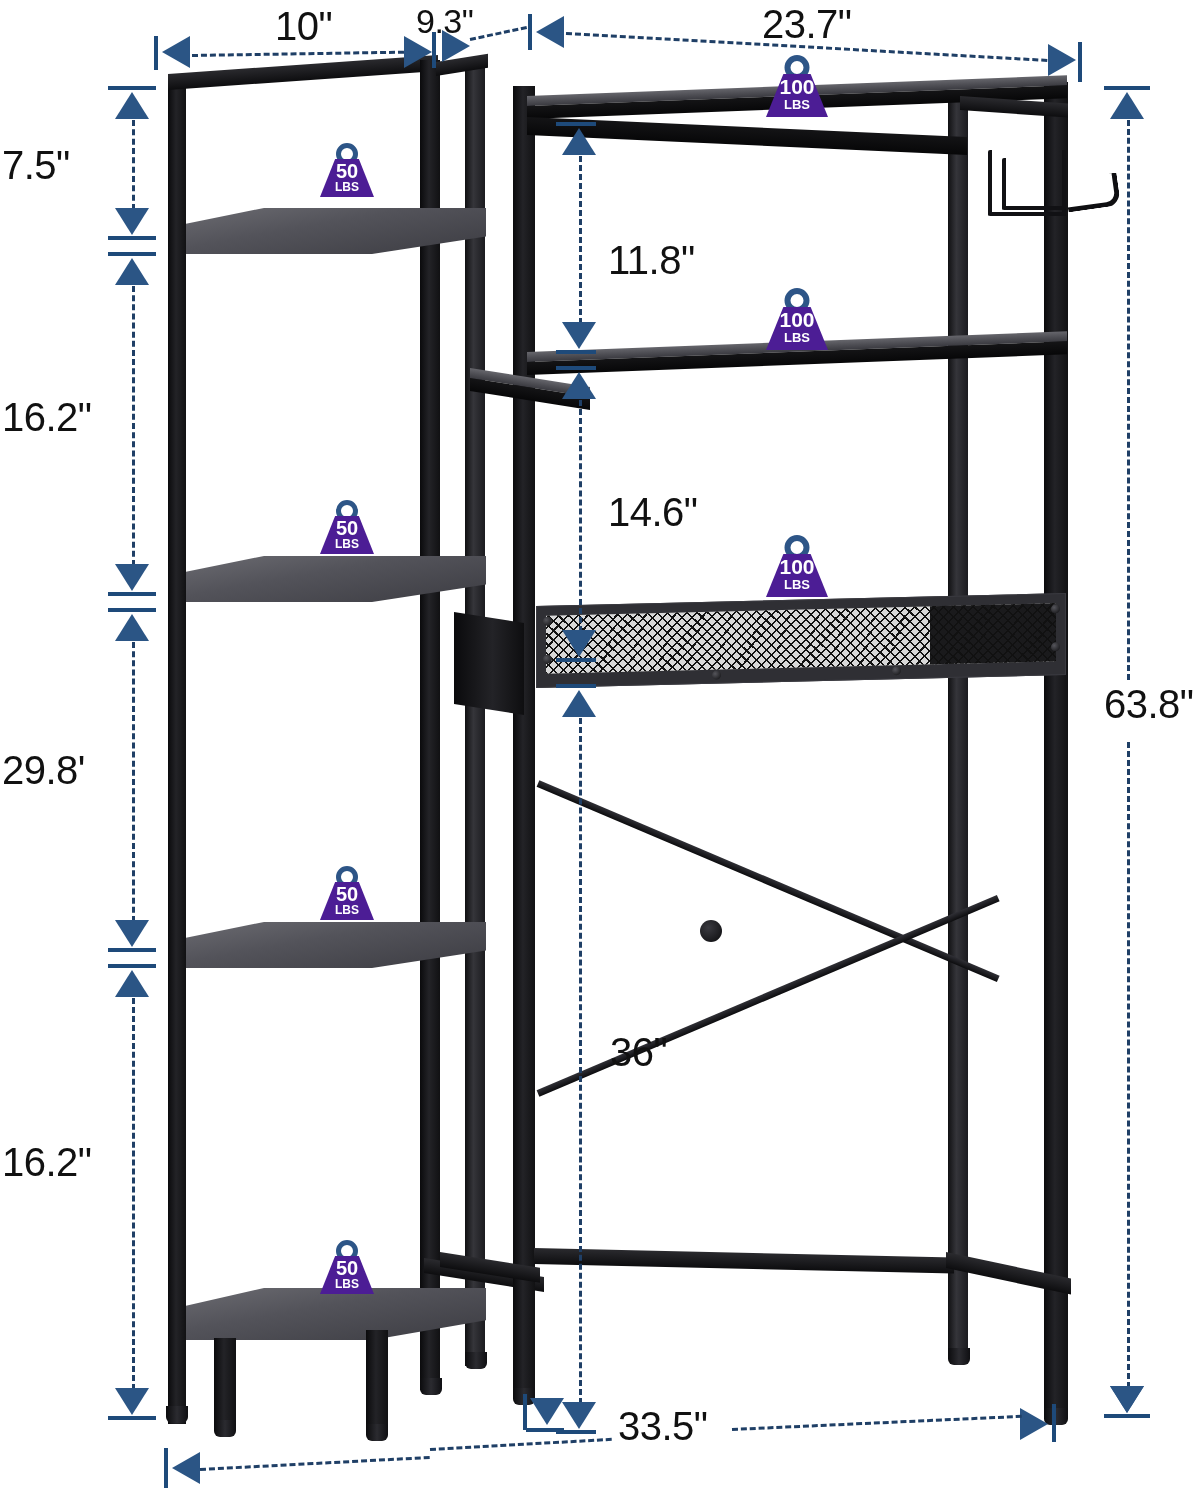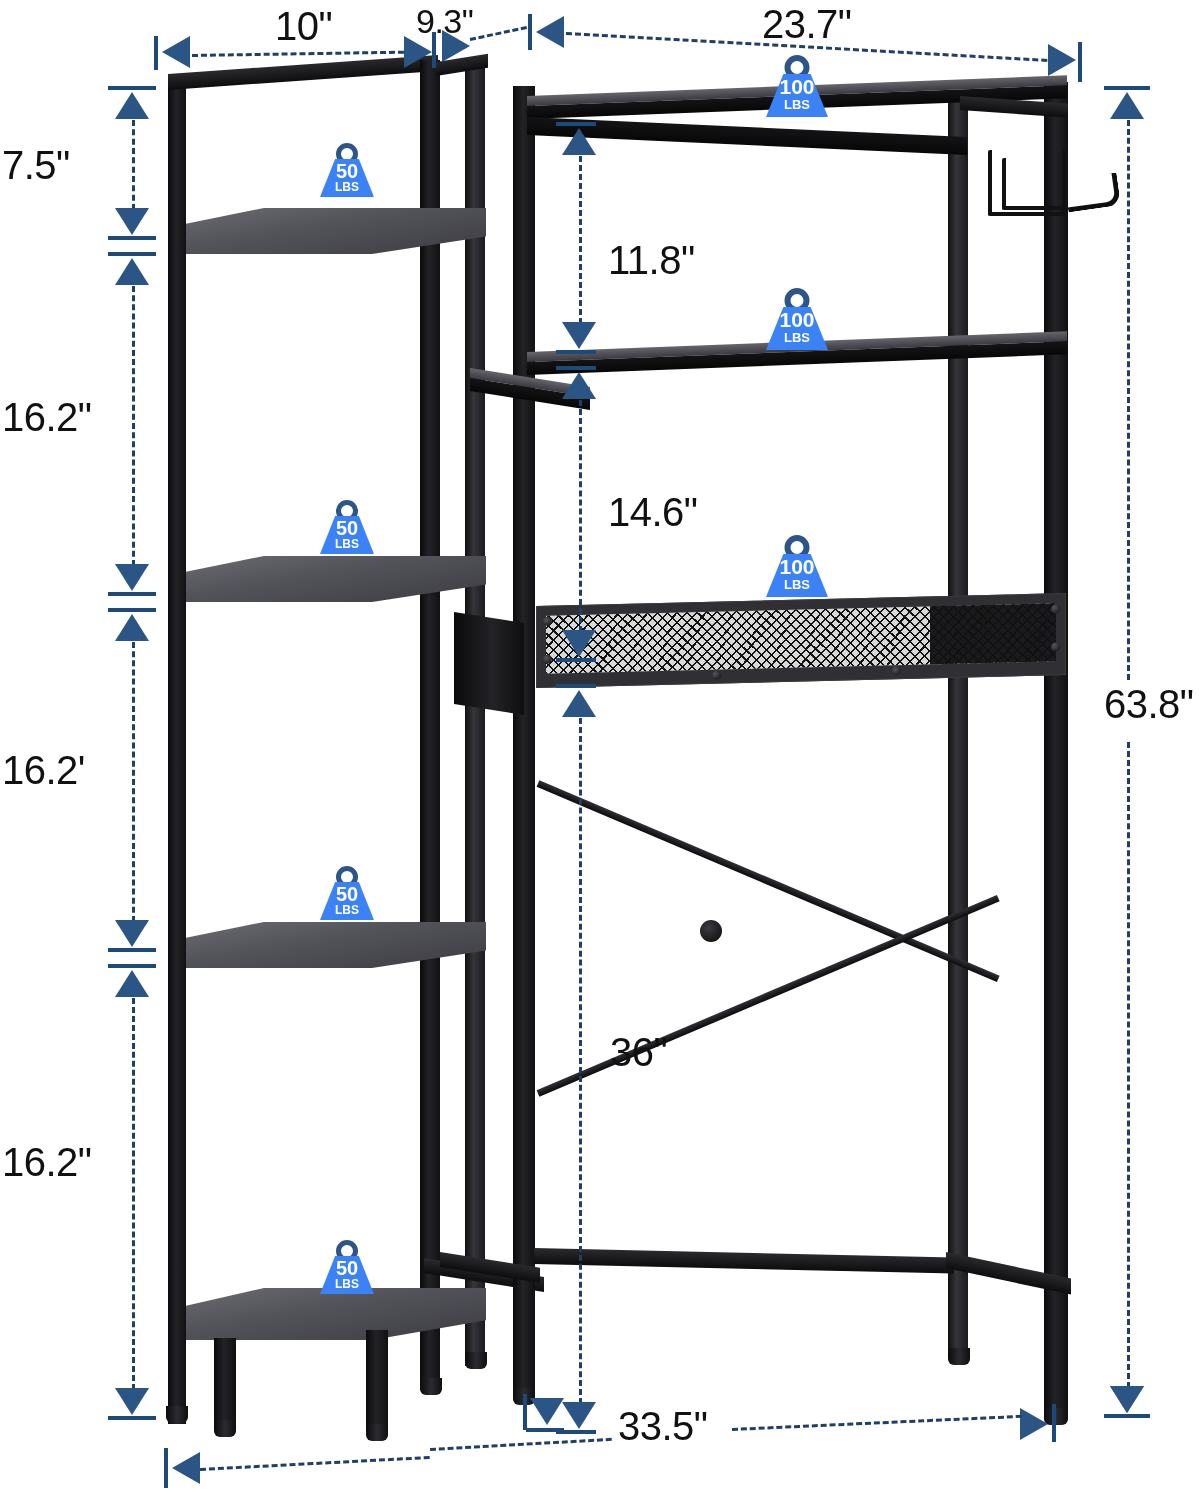--- a/index.html
+++ b/index.html
@@ -27,21 +27,21 @@
 
   
   .badge{position:absolute;width:62px;height:62px;}
   .badge .ring{
     position:absolute;left:50%;top:0;transform:translateX(-50%);
     width:25px;height:25px;border:6px solid #2d5587;border-radius:50%;
     box-sizing:border-box;
   }
   .badge .body{
     position:absolute;left:0;top:19px;width:62px;height:43px;
-    background:#3b82f6;
+    background:#4c1d95;
     clip-path:polygon(28% 0%,72% 0%,100% 100%,0% 100%);
     display:flex;flex-direction:column;align-items:center;justify-content:flex-start;
   }
   .badge .n{color:#ffffff;font-weight:bold;font-size:21px;line-height:22px;margin-top:2px;}
   .badge .u{color:#ffffff;font-weight:bold;font-size:13px;line-height:13px;}
   .badge.sm{width:54px;height:54px;}
   .badge.sm .ring{width:22px;height:22px;border-width:5px;}
   .badge.sm .body{top:16px;width:54px;height:38px;}
   .badge.sm .n{font-size:20px;line-height:20px;}
   .badge.sm .u{font-size:12px;line-height:12px;}
@@ -259,21 +259,21 @@
   <div class="dashv" style="left:132px;top:286px;height:280px;"></div>
   <div class="arw arw-dn" style="left:115px;top:564px;"></div>
   <div class="tickh" style="left:108px;top:592px;width:48px;"></div>
   <div class="dimlabel" style="left:2px;top:395px;font-size:40px;">16.2"</div>
 
   <div class="tickh" style="left:108px;top:608px;width:48px;"></div>
   <div class="arw arw-up" style="left:115px;top:614px;"></div>
   <div class="dashv" style="left:132px;top:642px;height:280px;"></div>
   <div class="arw arw-dn" style="left:115px;top:920px;"></div>
   <div class="tickh" style="left:108px;top:948px;width:48px;"></div>
-  <div class="dimlabel" style="left:2px;top:748px;font-size:40px;">16.2'</div>
+  <div class="dimlabel" style="left:2px;top:748px;font-size:40px;">29.8'</div>
 
   <div class="tickh" style="left:108px;top:964px;width:48px;"></div>
   <div class="arw arw-up" style="left:115px;top:970px;"></div>
   <div class="dashv" style="left:132px;top:998px;height:392px;"></div>
   <div class="arw arw-dn" style="left:115px;top:1388px;"></div>
   <div class="tickh" style="left:108px;top:1416px;width:48px;"></div>
   <div class="dimlabel" style="left:2px;top:1140px;font-size:40px;">16.2"</div>
 
   <div class="tickh" style="left:556px;top:122px;width:40px;"></div>
   <div class="arw arw-up" style="left:562px;top:128px;"></div>

